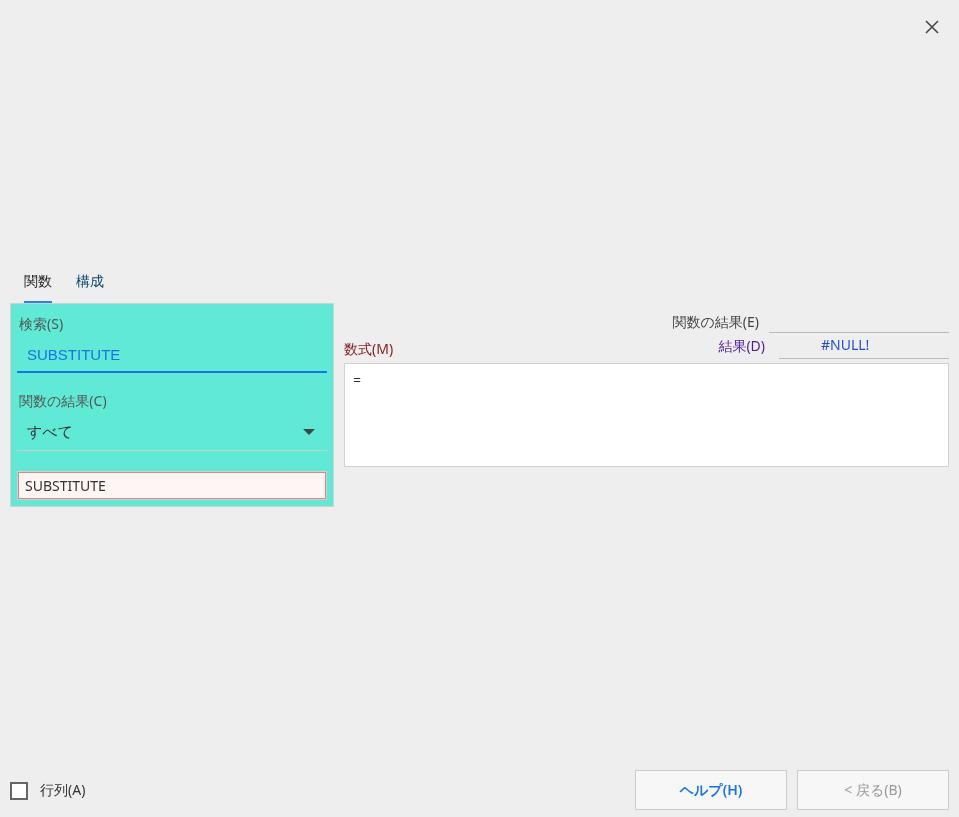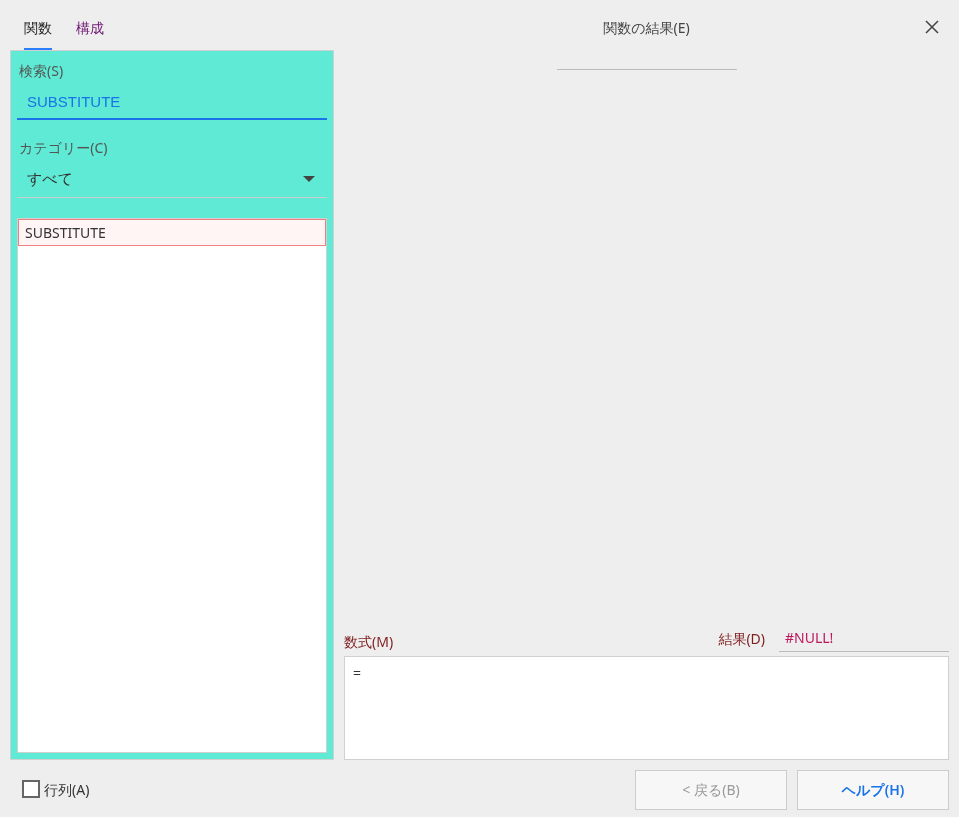--- a/index.html
+++ b/index.html
@@ -20,36 +20,37 @@
   cursor: pointer;
   color: #444;
 }
 .close-btn svg { width: 18px; height: 18px; }
 
 .main-area {
   display: flex;
   padding: 10px 10px 0 10px;
   gap: 10px;
   height: 760px;
+  align-items: center;
 }
 
 .left-panel {
   width: 324px;
   display: flex;
   flex-direction: column;
 }
 
 .tabs {
   display: flex;
   gap: 24px;
   padding-left: 14px;
 }
 .tab {
   padding: 8px 0 10px 0;
-  color: #701a75;
+  color: #0c4a6e;
   cursor: pointer;
 }
 .tab.active {
   color: #222;
   border-bottom: 3px solid #2a7fff;
   margin-bottom: -1px;
 }
 
 .left-content {
   background: #5eead4;
@@ -124,21 +125,20 @@
   display: flex;
   flex-direction: column;
 }
 
 .result-header {
   display: flex;
   align-items: center;
   justify-content: flex-end;
   gap: 10px;
   margin-top: 8px;
-  flex-direction: column;
 }
 .result-header .rlabel {
   color: #444;
   font-size: 14px;
 }
 .result-underline {
   width: 180px;
   height: 22px;
   border-bottom: 1px solid #bbb;
 }
@@ -150,22 +150,22 @@
   align-items: flex-end;
   justify-content: space-between;
   margin-bottom: 4px;
 }
 .formula-label { color: #7f1d1d; }
 .rd-row {
   display: flex;
   align-items: center;
   gap: 14px;
 }
-.rd-label { color: #7f1d1d; }
-.rd-value { color: #be185d; }
+.rd-label { color: #4c1d95; }
+.rd-value { color: #1d4ed8; margin-left: 36px; }
 .rd-underline {
   border-bottom: 1px solid #bbb;
   padding: 2px 6px 4px 6px;
   min-width: 170px;
 }
 
 .formula-box {
   width: 100%;
   height: 104px;
   background: #fff;
@@ -177,23 +177,22 @@
 }
 
 .footer {
   display: flex;
   align-items: center;
   gap: 10px;
   padding: 10px;
 }
 .row-col-check {
   display: flex;
-  align-items: flex-start;
-  gap: 4px;
-  margin-left: 12px;
+  align-items: flex-end;
+  gap: 12px;
   margin-right: auto;
   cursor: pointer;
 }
 .checkbox {
   width: 18px; height: 18px;
   border: 2px solid #666;
   background: #fff;
 }
 .row-col-label { color: #333; }
 
@@ -228,21 +227,21 @@
 
 <div class="main-area">
   <div class="left-panel">
     <div class="tabs">
       <div class="tab active">関数</div>
       <div class="tab">構成</div>
     </div>
     <div class="left-content">
       <div class="field-label">検索(S)</div>
       <input class="search-input" value="SUBSTITUTE" style="">
-      <div class="field-label">カテゴリー(C)</div>
+      <div class="field-label">関数の結果(C)</div>
       <div class="category-row">
         <span class="category-value">すべて</span>
         <span class="dropdown-caret"></span>
       </div>
       <div class="function-list">
         <div class="function-item selected">SUBSTITUTE</div>
       </div>
     </div>
   </div>
 
@@ -261,15 +260,15 @@
     </div>
     <div class="formula-box">=</div>
   </div>
 </div>
 
 <div class="footer">
   <div class="row-col-check">
     <div class="checkbox"></div>
     <span class="row-col-label">行列(A)</span>
   </div>
+  <div class="btn">ヘルプ(H)</div>
   <div class="btn disabled">&lt; 戻る(B)</div>
-  <div class="btn">ヘルプ(H)</div>
 </div>
 
 </body></html>

